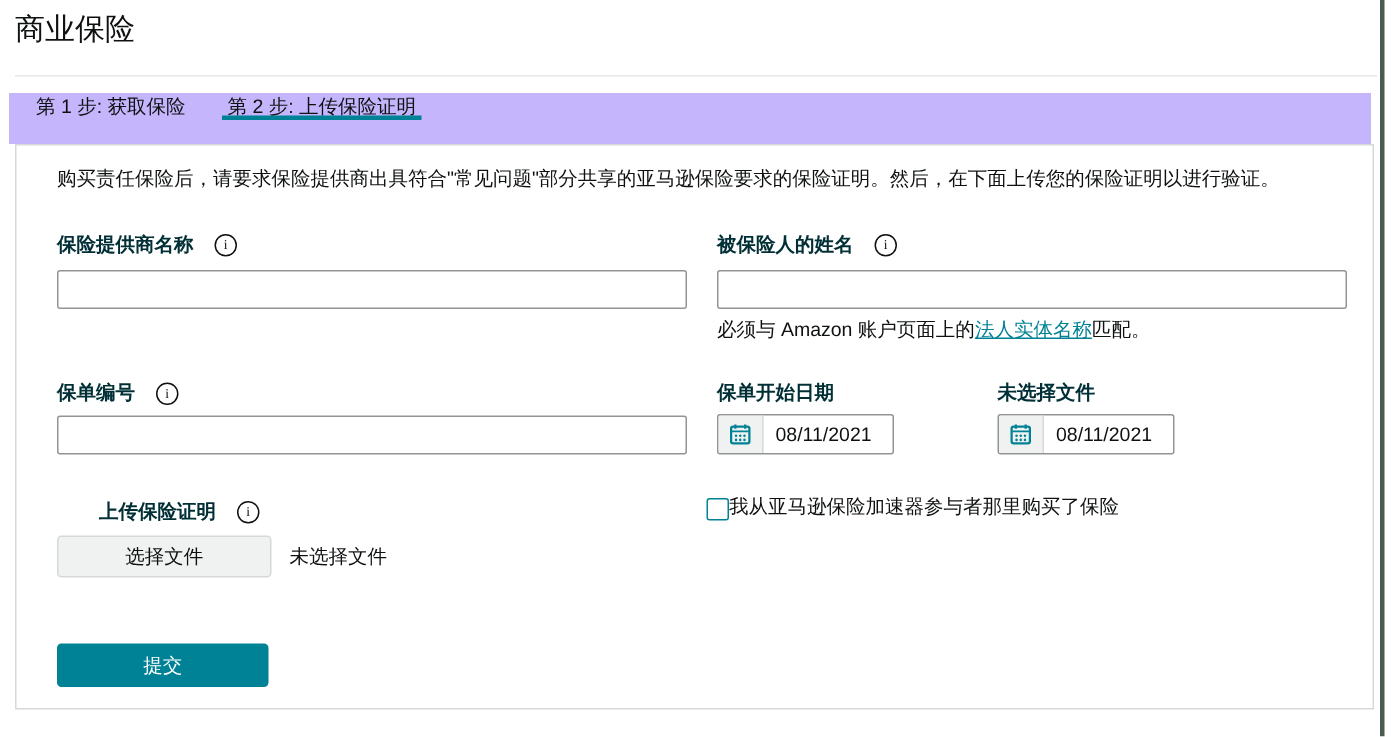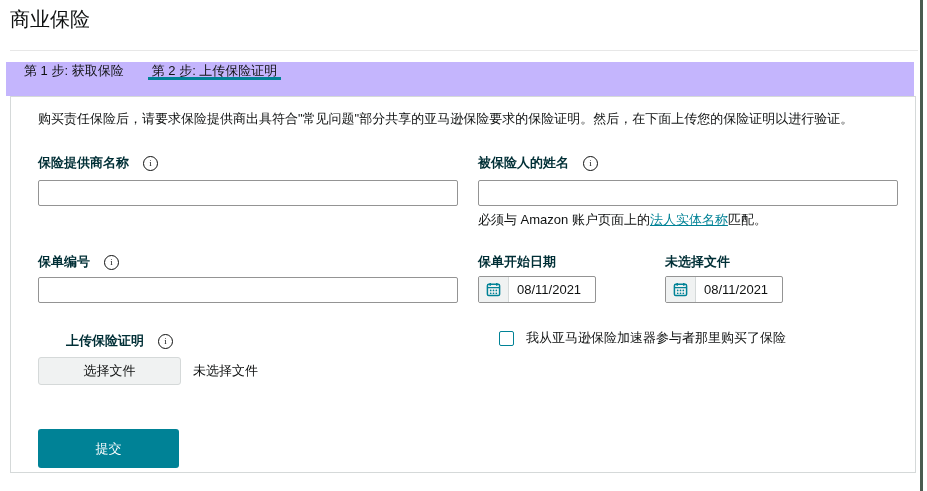--- a/index.html
+++ b/index.html
@@ -74,29 +74,29 @@
   .choose-btn{
     width:143px;height:28px;background:#f0f2f2;border:1px solid #d5d9d9;border-radius:3px;
     font-size:13px;color:#0f1111;cursor:pointer;
     font-family:"Liberation Sans","DejaVu Sans",sans-serif;
   }
   .no-file{font-size:13px;color:#0f1111;}
   .hint{
     position:absolute;left:27px;top:297px;font-size:13px;color:#0f1111;white-space:nowrap;
   }
   .checkbox-row{
-    position:absolute;left:460px;top:232px;display:flex;align-items:center;gap:12px;margin-left:28px;
+    position:absolute;left:460px;top:232px;display:flex;align-items:flex-end;
   }
   .checkbox{
     width:15px;height:15px;box-sizing:border-box;border:1px solid #008296;border-radius:2px;
     background:#fff;cursor:pointer;flex:0 0 auto;margin-top:1px;
   }
   .checkbox-label{font-size:13px;color:#0f1111;cursor:pointer;}
   .submit-btn{
-    position:absolute;left:27px;top:332px;width:141px;height:39px;
+    position:absolute;left:27px;top:332px;width:141px;height:29px;
     background:#008296;color:#ffffff;border:none;border-radius:3px;
     font-size:13px;cursor:pointer;
     font-family:"Liberation Sans","DejaVu Sans",sans-serif;
   }
   .edge-line{
     position:absolute;left:920px;top:0;width:3px;height:491px;background:#4a5c50;
   }
 </style>
 </head>
 <body>

